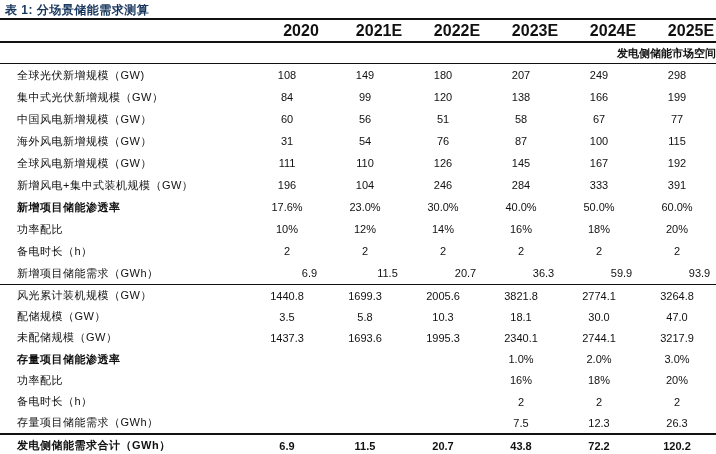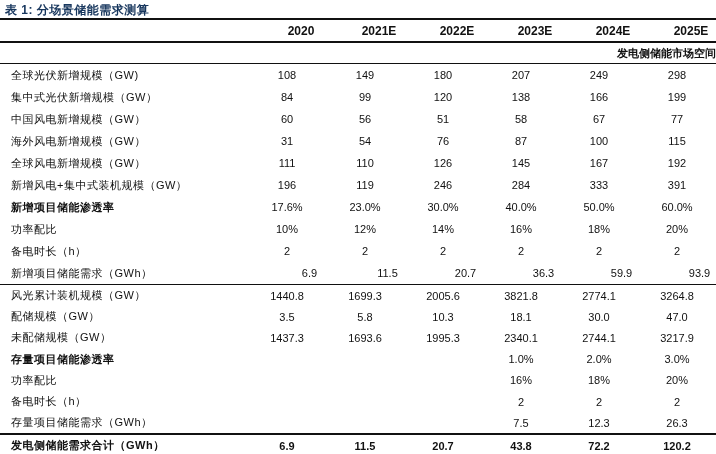--- a/index.html
+++ b/index.html
@@ -20,37 +20,37 @@
     border-bottom:2px solid #111;
     letter-spacing:0.5px;
   }
   .grid-row{
     display:grid;
     grid-template-columns:248px repeat(6,1fr);
     align-items:center;
   }
   .header-row{
     height:21px;
-    font-size:12px;
+    font-size:16px;
     font-weight:bold;
     border-bottom:2px solid #111;
     gap:28px;
   }
   .section-row{
     height:20px;
     line-height:20px;
     text-align:right;
     font-size:11px;
     font-weight:bold;
     border-bottom:1px solid #111;
   }
   .trow{height:22px;font-size:11px;}
   #table-body .trow:nth-child(n+11){height:21.2px;}
   .cell{white-space:nowrap;overflow:hidden;}
-  .cell.label{text-align:left;padding-left:11px;letter-spacing:0.5px;}
+  .cell.label{text-align:left;padding-left:17px;letter-spacing:0.5px;}
   .cell.val{text-align:center;}
   .bold-label .cell.label{font-weight:bold;}
   .rule-after{border-bottom:1.5px solid #111;gap:45px;}
   .total-row{border-top:2px solid #111;height:20px;}
   .total-row .cell{font-weight:bold;}
 </style>
 </head>
 <body>
 
 <div class="page">
@@ -112,21 +112,21 @@
         <div class="cell val">111</div>
         <div class="cell val">110</div>
         <div class="cell val">126</div>
         <div class="cell val">145</div>
         <div class="cell val">167</div>
         <div class="cell val">192</div>
       </div>
       <div class="grid-row trow">
         <div class="cell label">新增风电+集中式装机规模（GW）</div>
         <div class="cell val">196</div>
-        <div class="cell val">119</div>
+        <div class="cell val">104</div>
         <div class="cell val">246</div>
         <div class="cell val">284</div>
         <div class="cell val">333</div>
         <div class="cell val">391</div>
       </div>
       <div class="grid-row trow bold-label">
         <div class="cell label">新增项目储能渗透率</div>
         <div class="cell val">17.6%</div>
         <div class="cell val">23.0%</div>
         <div class="cell val">30.0%</div>

